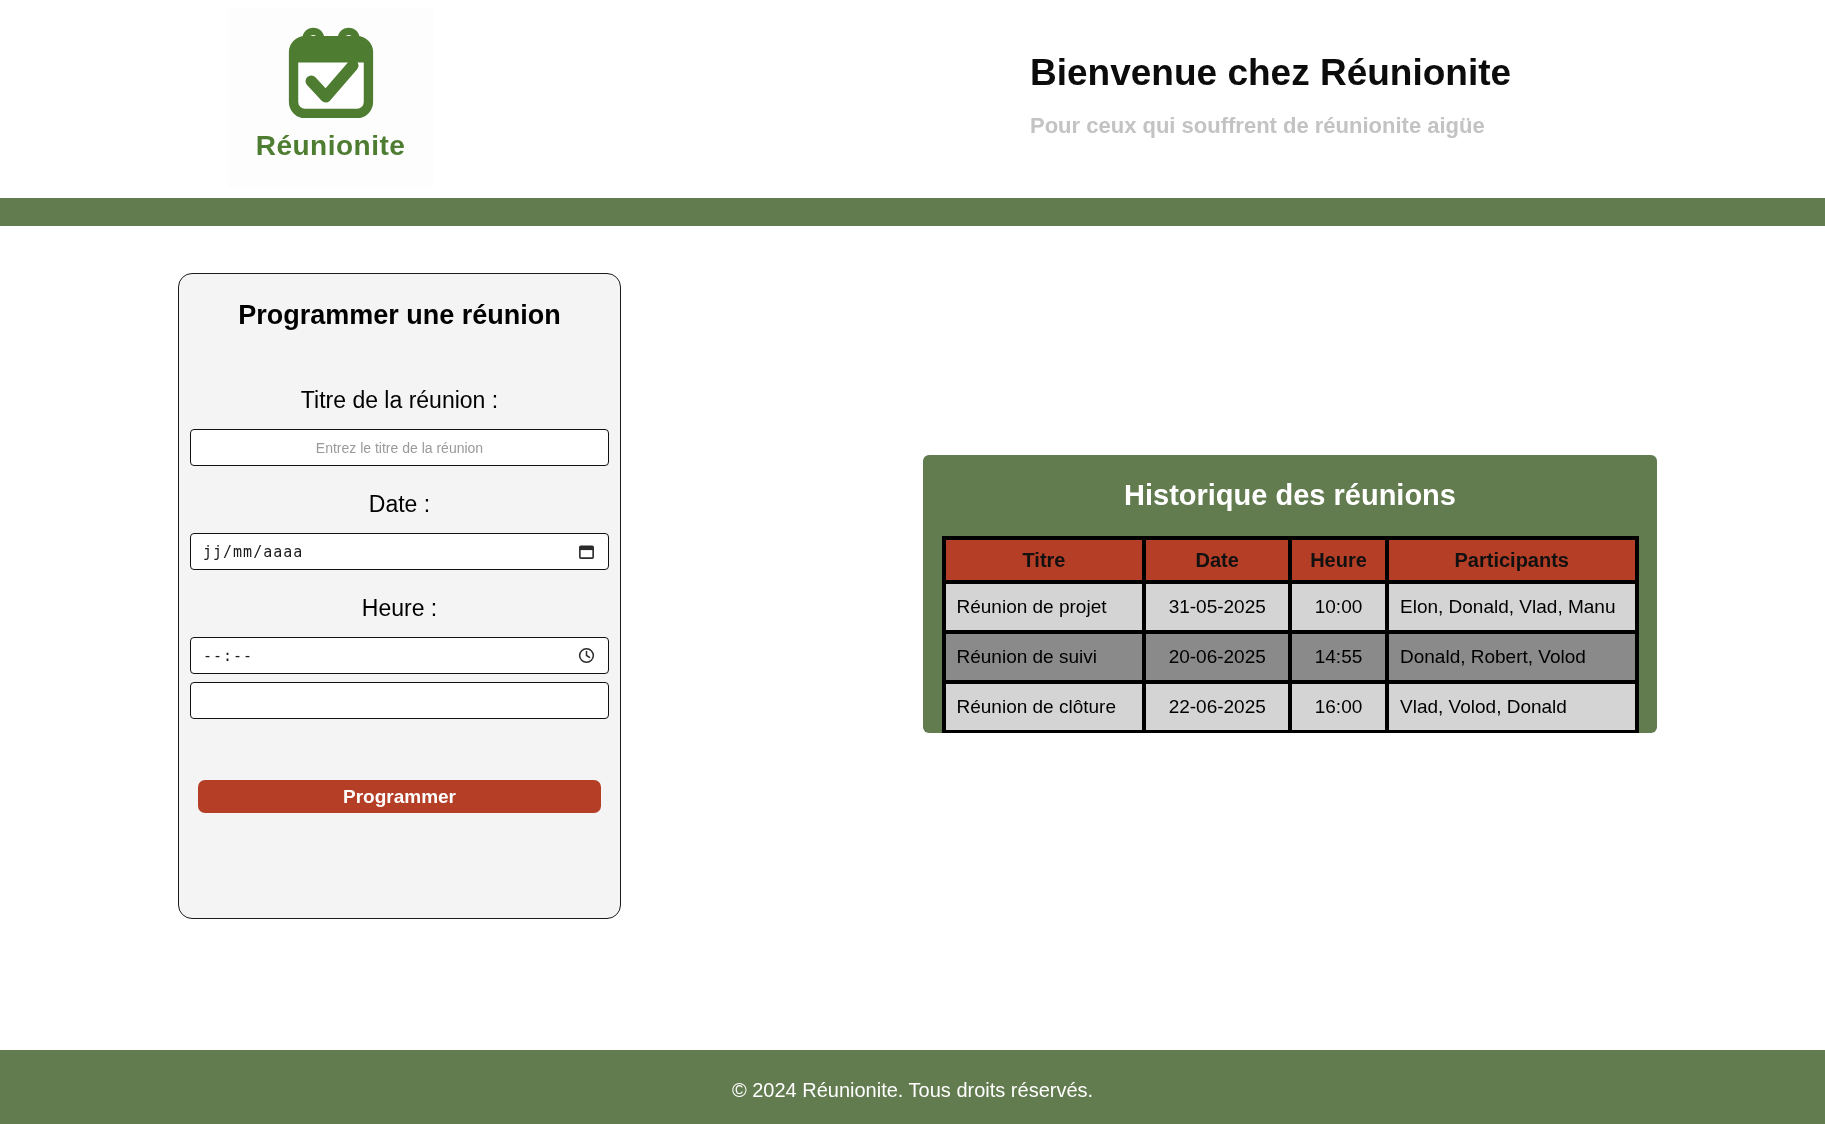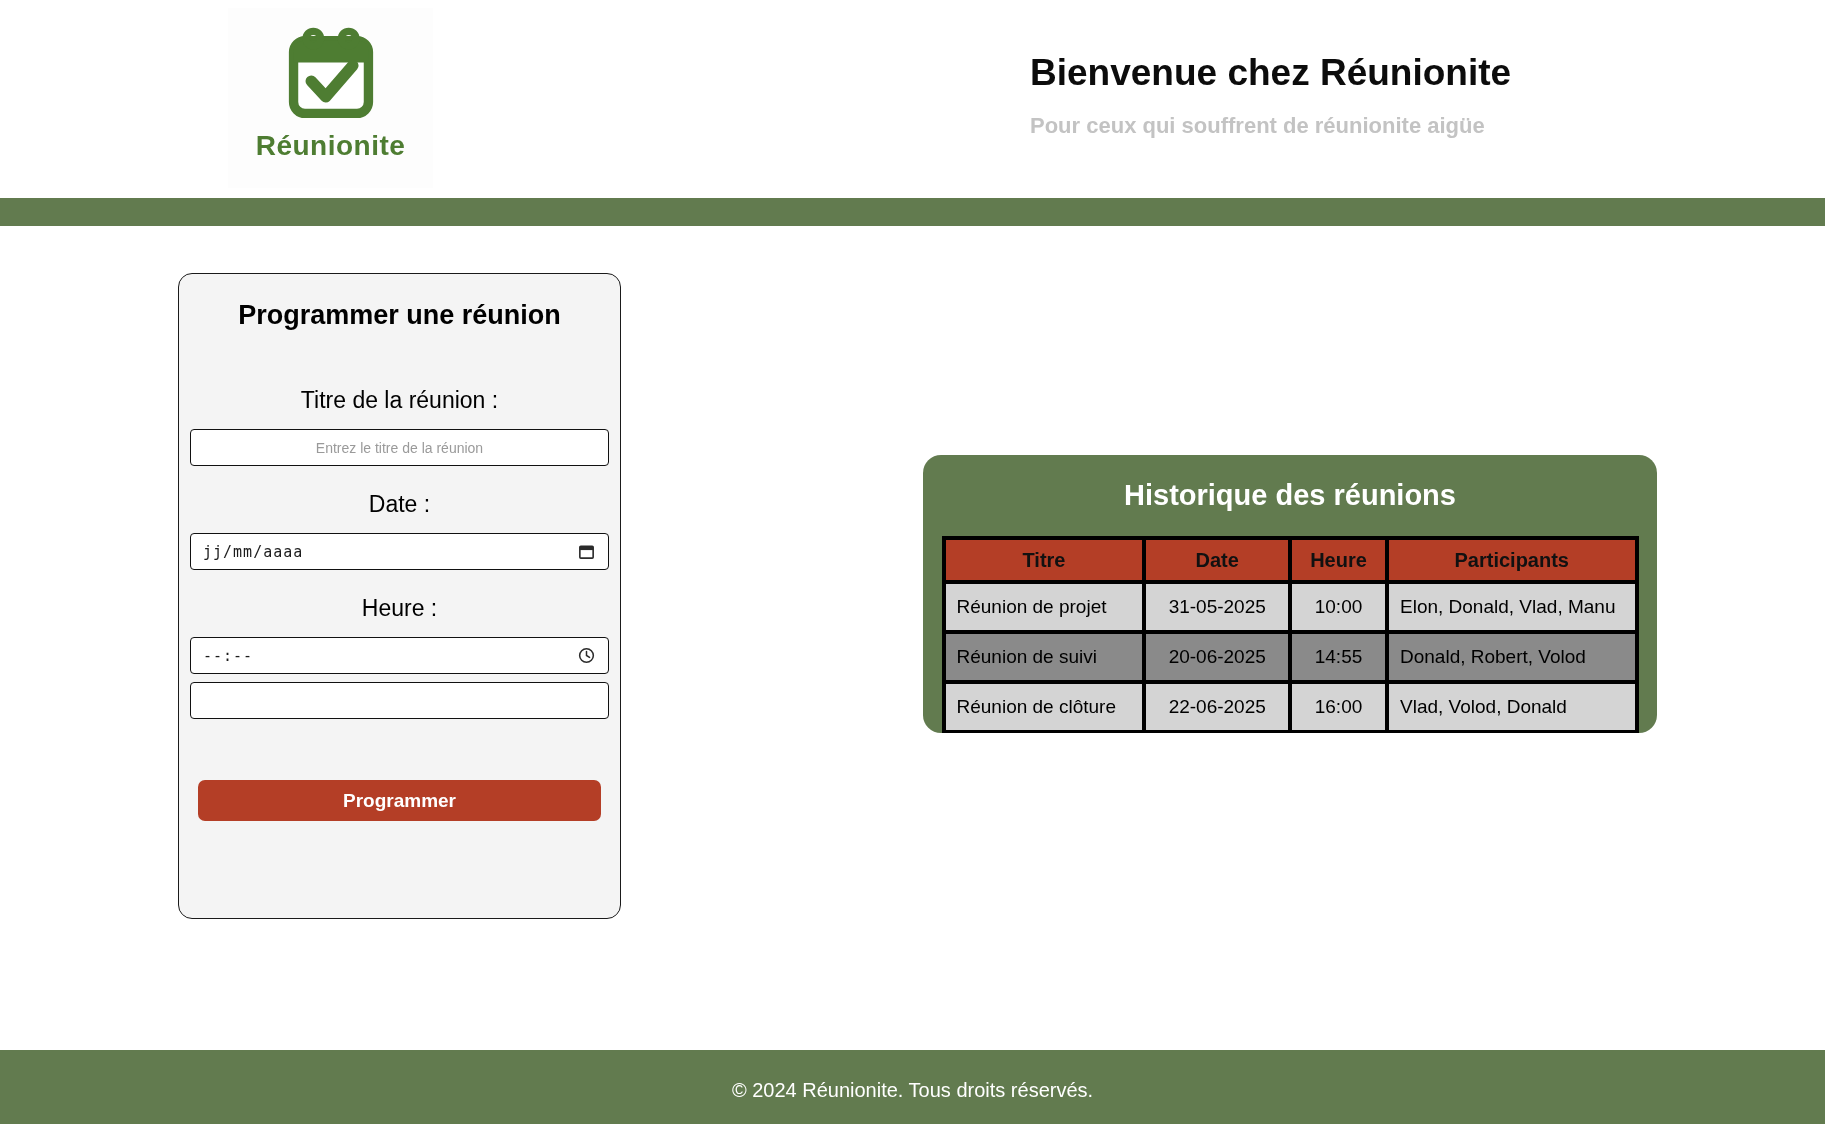--- a/index.html
+++ b/index.html
@@ -41,29 +41,29 @@
     display: block; width: 419px; height: 37px; margin: 8px auto;
     background: #ffffff; border: 1px solid #111; border-radius: 4px;
     font-family: "Liberation Sans", sans-serif; font-size: 14px; color: #222;
     padding: 0 12px; text-align: center;
   }
   .text-input::placeholder { color: #9a9a9a; opacity: 1; }
   .fake-input { display: flex; align-items: center; justify-content: space-between; }
   .mono { font-family: "DejaVu Sans Mono", monospace; font-size: 15px; color: #1c1c1c; letter-spacing: 1px; }
   .picker-icon { flex: 0 0 auto; }
   .submit-btn {
-    display: block; margin: 61px auto 0; width: 403px; height: 41px;
+    display: block; margin: 61px auto 0; width: 403px; height: 33px;
     background: #b43e26; color: #ffffff; font-family: "Liberation Sans", sans-serif;
     font-size: 19px; font-weight: bold; border: none; border-radius: 7px; cursor: pointer;
   }
 
   
   .history {
     position: absolute; left: 923px; top: 229px; width: 734px; height: 278px;
-    background: #627b4f; border-radius: 18px; overflow: hidden;
+    background: #627b4f; border-radius: 6px; overflow: hidden;
   }
   .history h2 { margin-top: 24px; text-align: center; font-size: 29px; font-weight: bold; color: #ffffff; }
   .history table {
     width: 697px; margin: 24px auto 0; border-collapse: collapse; table-layout: fixed;
   }
   .history th, .history td { border: 4px solid #000000; }
   .history th {
     background: #b43e26; color: #111; font-size: 20px; font-weight: bold;
     height: 44px; text-align: center;
   }

